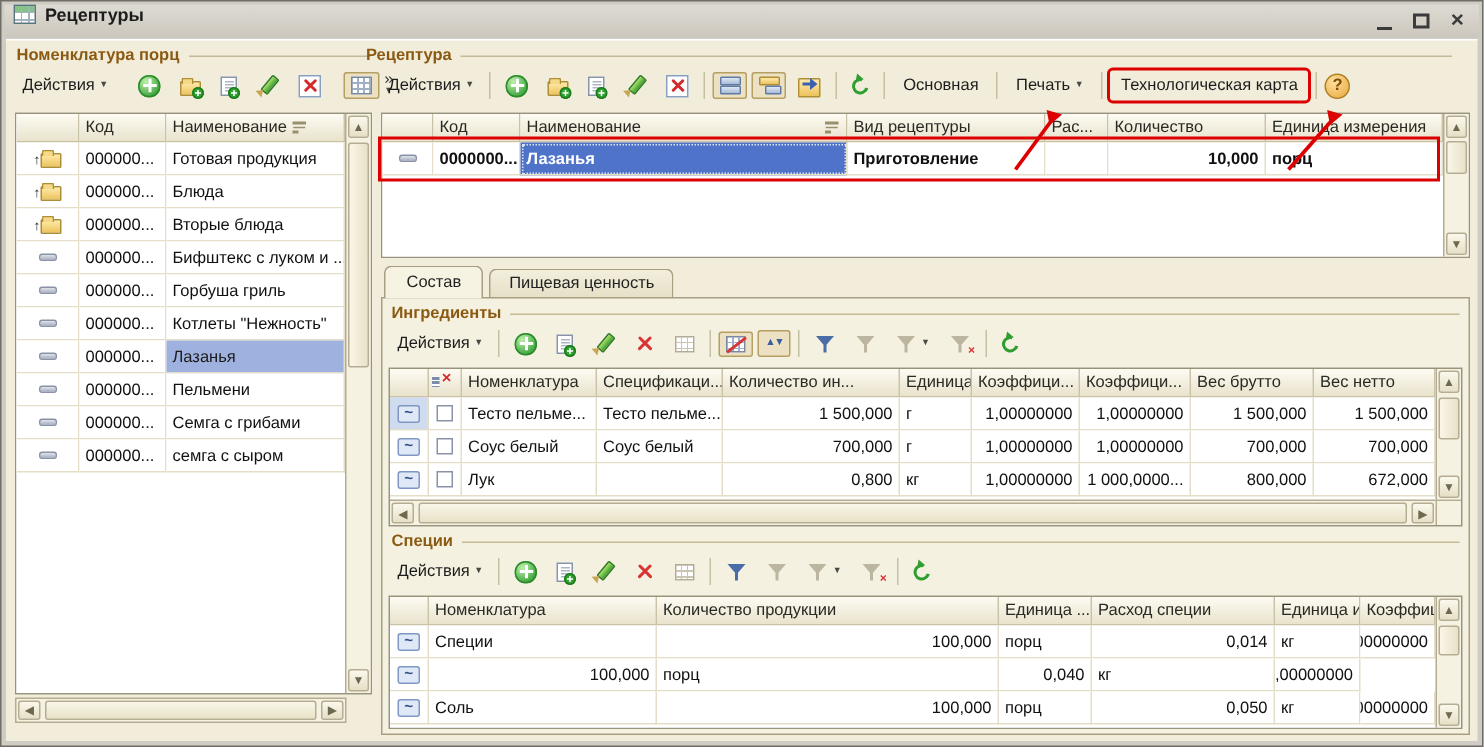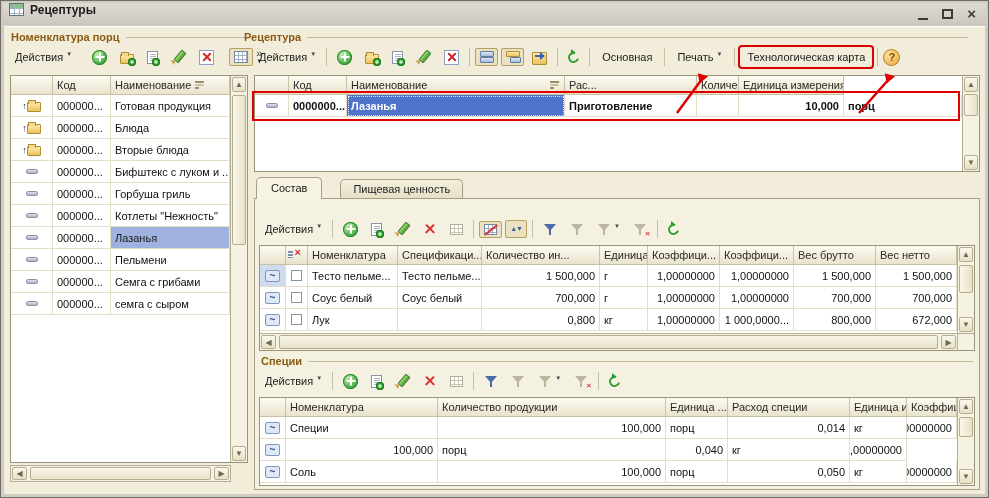--- a/index.html
+++ b/index.html
@@ -18,21 +18,21 @@
   .ctl-min{width:10px;height:2px;background:#3b3b3b;margin-top:9px;}
   .ctl-max{width:11px;height:10px;border:2px solid #3b3b3b;}
   .ctl-close{font-size:15px;font-weight:bold;color:#3b3b3b;line-height:12px;}
   
   .client{position:absolute;left:3px;right:3px;top:25px;bottom:3px;background:#f1edda;border-top:1px solid #fff;}
   .group-label{position:absolute;display:flex;align-items:center;font-size:11px;font-weight:bold;color:#8a5a12;white-space:nowrap;}
   .group-label .line{height:1px;background:#c2b globally;}
   .group-label .line{flex:1;height:1px;background:#c4ba97;margin-left:6px;}
   
   .toolbar{position:absolute;display:flex;align-items:center;gap:3px;height:26px;font-size:11px;color:#1c1c1c;}
-  .tb-btn{display:flex;align-items:flex-start;gap:3px;padding:2px 4px;border:1px solid transparent;border-radius:2px;cursor:default;}
+  .tb-btn{display:flex;align-items:center;gap:3px;padding:2px 4px;border:1px solid transparent;border-radius:2px;cursor:default;}
   .tb-btn.pressed{background:#ece2c3;border-color:#b69f63;}
   .tb-btn.text-btn{padding:3px 6px;}
   .tb-sep{width:1px;height:18px;background:#c6bfa2;margin:0 2px;}
   .red-annot{outline:2px solid #dd0000;outline-offset:0px;}
   .caret{font-size:6px;color:#4a4a44;}
   
   .icn{position:relative;display:inline-block;}
   .icn-plus-circle{width:15px;height:15px;border-radius:50%;background:radial-gradient(circle at 35% 30%,#bdf0ab,#37a037 75%);box-shadow:inset 0 0 0 1px #2b8a2b;}
   .icn-plus-circle::before,.icn-plus-circle::after{content:"";position:absolute;background:#fff;left:50%;top:50%;transform:translate(-50%,-50%);}
   .icn-plus-circle::before{width:9px;height:2px;}
@@ -103,21 +103,21 @@
   .vscroll{background:#f6f2e1;border-left:1px solid #b5ad93;display:flex;flex-direction:column;}
   .hscroll{background:#f6f2e1;border-top:1px solid #b5ad93;display:flex;}
   .sbtn{display:flex;align-items:center;justify-content:center;font-size:8px;color:#6e684f;background:linear-gradient(#fbf8ec,#e6e0c6);border:1px solid #b5ad93;border-radius:2px;}
   .vscroll .sbtn{height:15px;margin:1px;}
   .hscroll .sbtn{width:15px;margin:1px;}
   .track{flex:1;position:relative;}
   .vthumb{position:absolute;left:1px;right:1px;background:linear-gradient(90deg,#faf6e8,#e8e2c8);border:1px solid #b5ad93;border-radius:2px;}
   .hthumb{position:absolute;top:1px;bottom:1px;background:linear-gradient(#faf6e8,#e8e2c8);border:1px solid #b5ad93;border-radius:2px;}
   .corner{background:#f6f2e1;border-left:1px solid #b5ad93;border-top:1px solid #b5ad93;}
   
-  .tabs{position:absolute;display:flex;gap:18px;align-items:flex-end;}
+  .tabs{position:absolute;display:flex;gap:4px;align-items:flex-end;}
   .tab{font-size:11px;padding:3px 12px 4px;border:1px solid #a89f83;border-bottom:none;border-radius:5px 5px 0 0;background:linear-gradient(#f4efdd,#e5dfc6);color:#222;}
   .tab.active{background:#f7f3e3;position:relative;z-index:2;padding:4px 14px 5px;}
   .tab-panel{position:absolute;border:1px solid #a89f83;background:#f5f1e1;z-index:1;}
   
   .annot-box{position:absolute;border:2px solid #dd0000;pointer-events:none;z-index:50;}
   .annot-svg{position:absolute;left:0;top:0;pointer-events:none;z-index:51;}
   .checkbox{width:11px;height:11px;background:#fff;border:1px solid #8a92a8;}
 </style>
 </head>
 <body>
@@ -340,20 +340,21 @@
 
     <div class="frame" style="left:250px;top:48px;width:726px;height:97px;grid-template-columns:1fr 17px;">
       <div class="grid-area">
         <div class="hrow" style="grid-template-columns:34px 58px 218px 132px 42px 105px 1fr;">
           <div class="hc"></div>
           <div class="hc">Код</div>
           <div class="hc" style="justify-content:space-between;">
               <span>Наименование</span>
               <span class="icn sort-bars"></span>
             </div>
+          <div class="hc">Вид рецептуры</div>
           <div class="hc">Рас...</div>
           <div class="hc">Количество</div>
           <div class="hc">Единица измерения</div>
         </div>
         <div class="drow bold" style="grid-template-columns:34px 58px 218px 132px 42px 105px 1fr;">
           <div class="dc icon-cell">
               <span class="icn item-dash"></span>
             </div>
           <div class="dc">0000000...</div>
           <div class="dc sel-active">Лазанья</div>
@@ -372,20 +373,24 @@
       </div>
     </div>
 
     <div class="tabs" style="left:252px;top:150px;">
       <span class="tab active">Состав</span>
       <span class="tab">Пищевая ценность</span>
     </div>
 
     <div class="tab-panel" style="left:250px;top:171px;width:726px;height:292px;">
 
+      <div class="group-label" style="left:6px;top:4px;width:712px;">
+        <span>Ингредиенты</span>
+          <span class="line"></span>
+      </div>
 
       <div class="toolbar" style="left:5px;top:17px;width:714px;">
         <span class="tb-btn">
           <span>Действия</span>
           <span class="caret">▼</span>
         </span>
         <span class="tb-sep"></span>
         <span class="tb-btn">
             <span class="icn icn-plus-circle"></span>
           </span>

